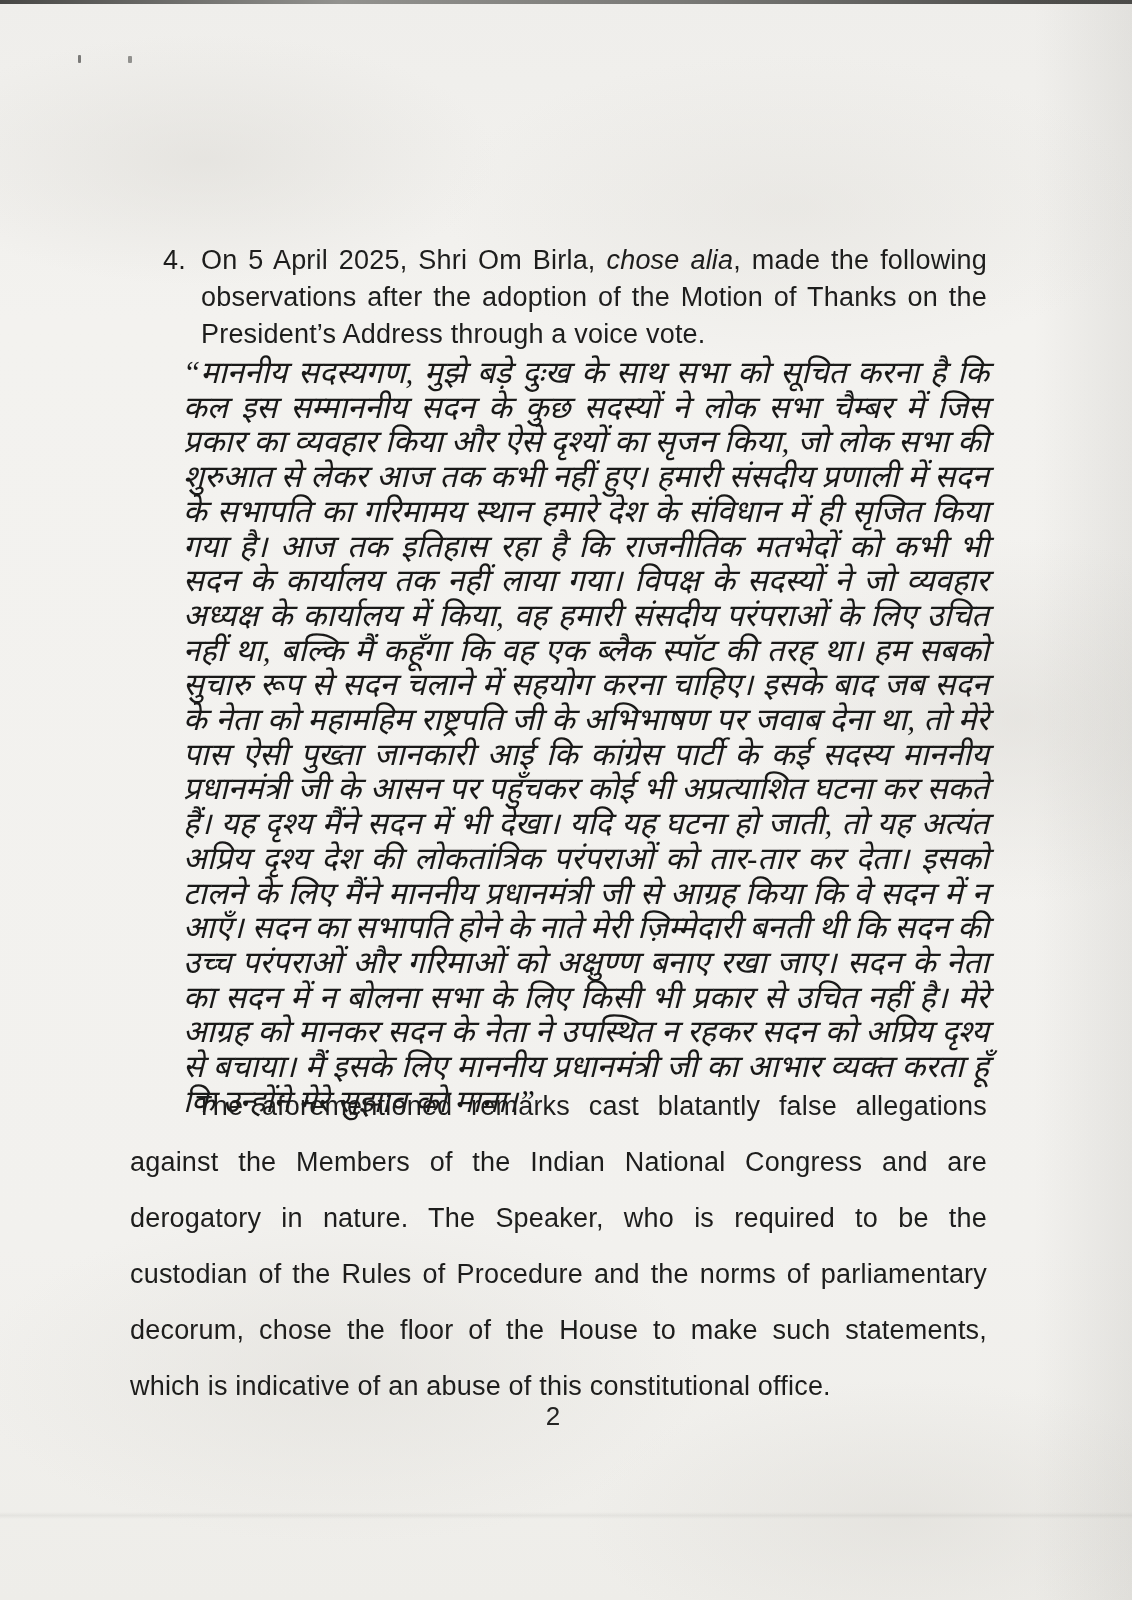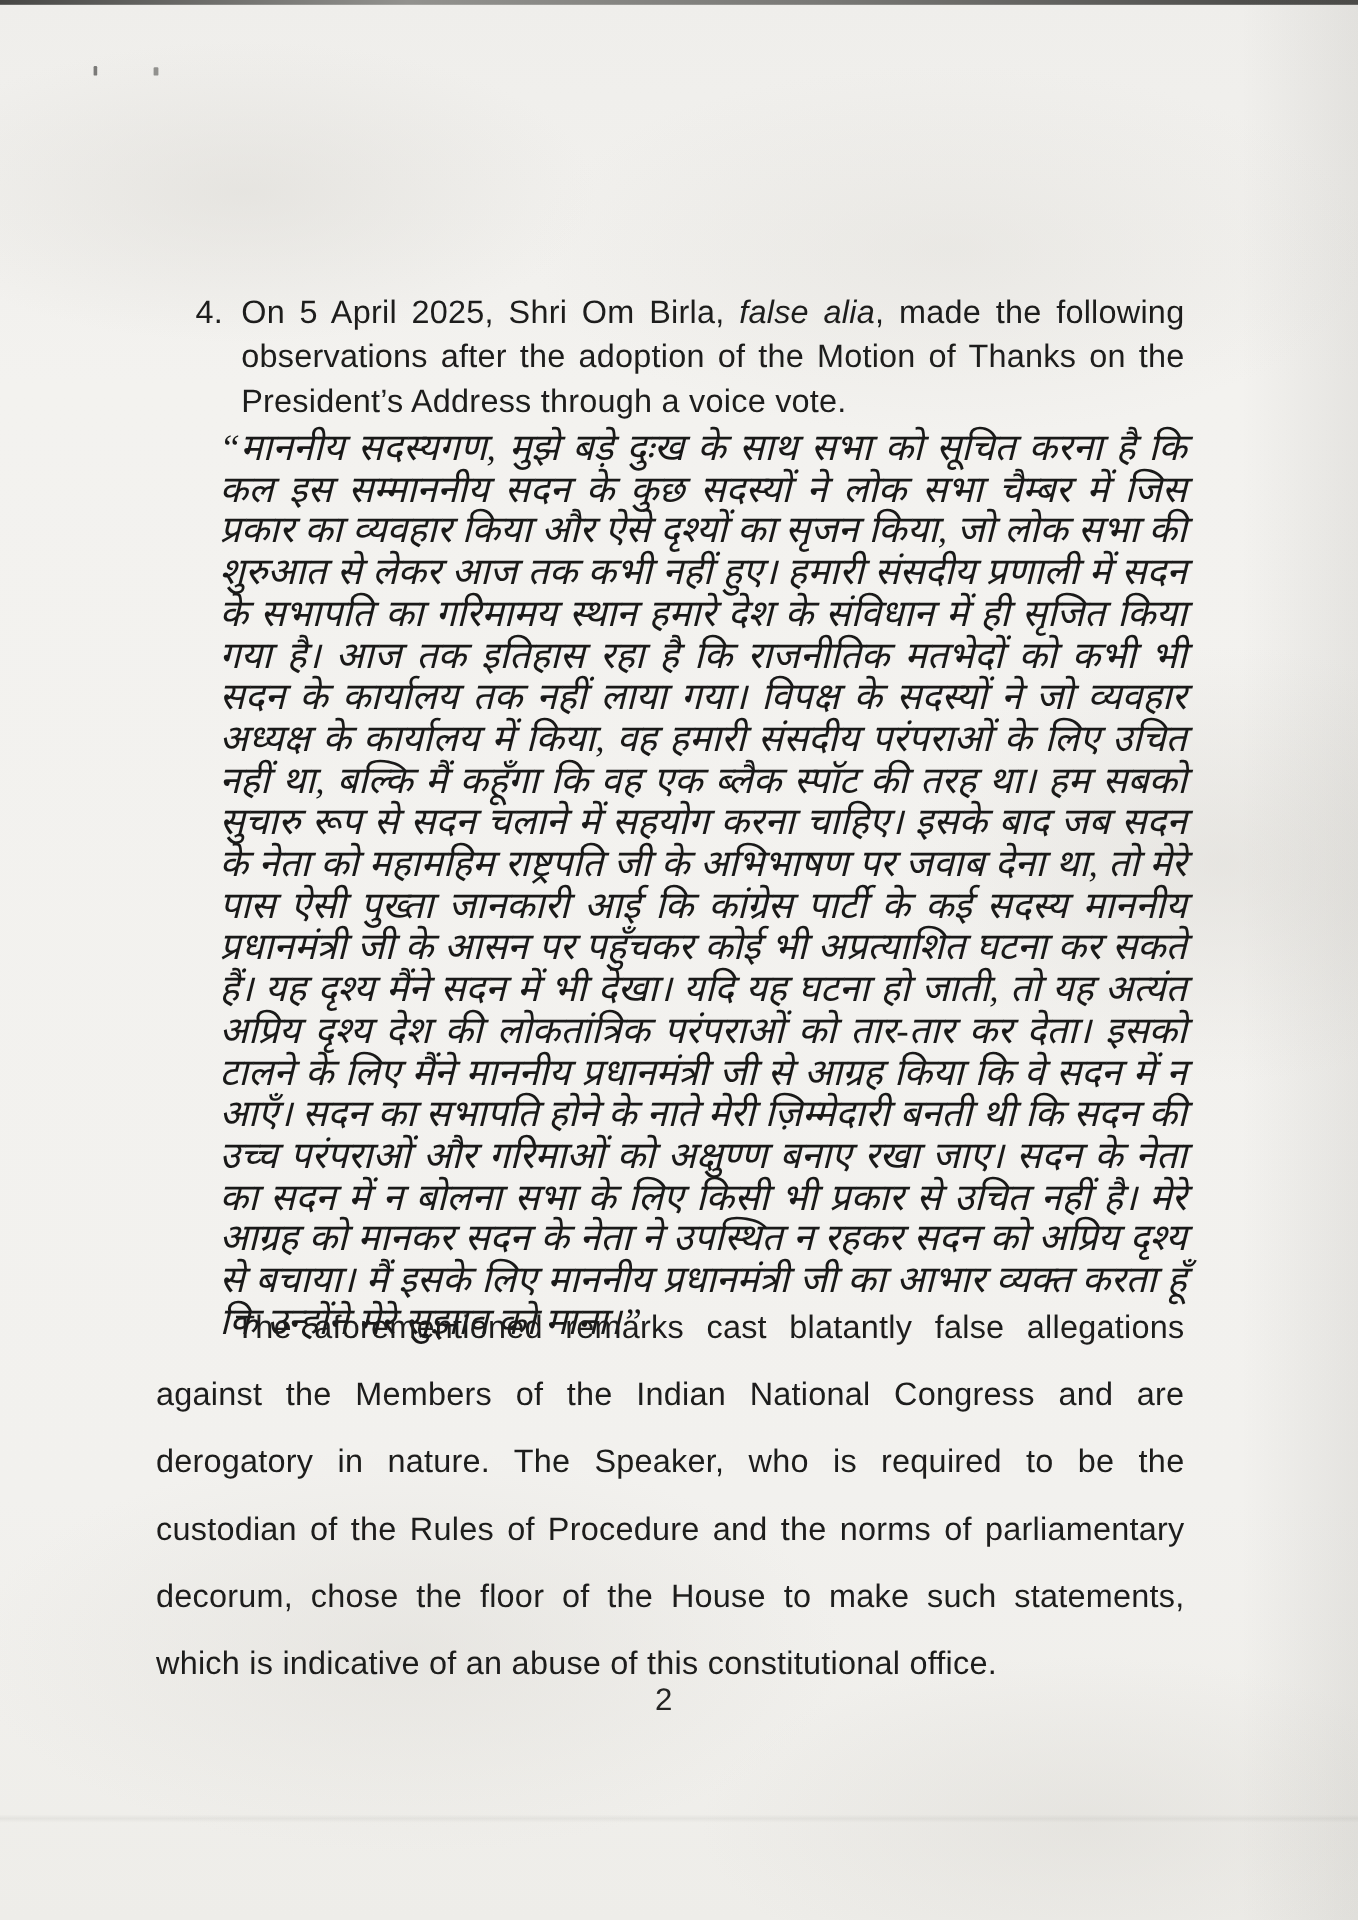--- a/index.html
+++ b/index.html
@@ -120,21 +120,21 @@
 <div class="page">
 
   <div class="scan-top-edge"></div>
   <div class="scan-right-shade"></div>
   <div class="scan-crease"></div>
   <div class="scan-speck-1"></div>
   <div class="scan-speck-2"></div>
 
   <div class="para-4">
     <span class="num">4.</span>
-    <span class="body"><span>On 5 April 2025, Shri Om Birla, </span><span class="latin-italic">false alia</span><span>, made the following observations after the adoption of the Motion of Thanks on the President’s Address through a voice vote.</span></span>
+    <span class="body"><span>On 5 April 2025, Shri Om Birla, </span><span class="latin-italic">chose alia</span><span>, made the following observations after the adoption of the Motion of Thanks on the President’s Address through a voice vote.</span></span>
   </div>
 
   <div class="hindi-quote">“माननीय सदस्यगण, मुझे बड़े दुःख के साथ सभा को सूचित करना है कि कल इस सम्माननीय सदन के कुछ सदस्यों ने लोक सभा चैम्बर में जिस प्रकार का व्यवहार किया और ऐसे दृश्यों का सृजन किया, जो लोक सभा की शुरुआत से लेकर आज तक कभी नहीं हुए। हमारी संसदीय प्रणाली में सदन के सभापति का गरिमामय स्थान हमारे देश के संविधान में ही सृजित किया गया है। आज तक इतिहास रहा है कि राजनीतिक मतभेदों को कभी भी सदन के कार्यालय तक नहीं लाया गया। विपक्ष के सदस्यों ने जो व्यवहार अध्यक्ष के कार्यालय में किया, वह हमारी संसदीय परंपराओं के लिए उचित नहीं था, बल्कि मैं कहूँगा कि वह एक ब्लैक स्पॉट की तरह था। हम सबको सुचारु रूप से सदन चलाने में सहयोग करना चाहिए। इसके बाद जब सदन के नेता को महामहिम राष्ट्रपति जी के अभिभाषण पर जवाब देना था, तो मेरे पास ऐसी पुख्ता जानकारी आई कि कांग्रेस पार्टी के कई सदस्य माननीय प्रधानमंत्री जी के आसन पर पहुँचकर कोई भी अप्रत्याशित घटना कर सकते हैं। यह दृश्य मैंने सदन में भी देखा। यदि यह घटना हो जाती, तो यह अत्यंत अप्रिय दृश्य देश की लोकतांत्रिक परंपराओं को तार-तार कर देता। इसको टालने के लिए मैंने माननीय प्रधानमंत्री जी से आग्रह किया कि वे सदन में न आएँ। सदन का सभापति होने के नाते मेरी ज़िम्मेदारी बनती थी कि सदन की उच्च परंपराओं और गरिमाओं को अक्षुण्ण बनाए रखा जाए। सदन के नेता का सदन में न बोलना सभा के लिए किसी भी प्रकार से उचित नहीं है। मेरे आग्रह को मानकर सदन के नेता ने उपस्थित न रहकर सदन को अप्रिय दृश्य से बचाया। मैं इसके लिए माननीय प्रधानमंत्री जी का आभार व्यक्त करता हूँ कि उन्होंने मेरे सुझाव को माना।”</div>
 
   <div class="closing-para">The aforementioned remarks cast blatantly false allegations against the Members of the Indian National Congress and are derogatory in nature. The Speaker, who is required to be the custodian of the Rules of Procedure and the norms of parliamentary decorum, chose the floor of the House to make such statements, which is indicative of an abuse of this constitutional office.</div>
 
   <div class="page-number">2</div>
 
 </div>
 

